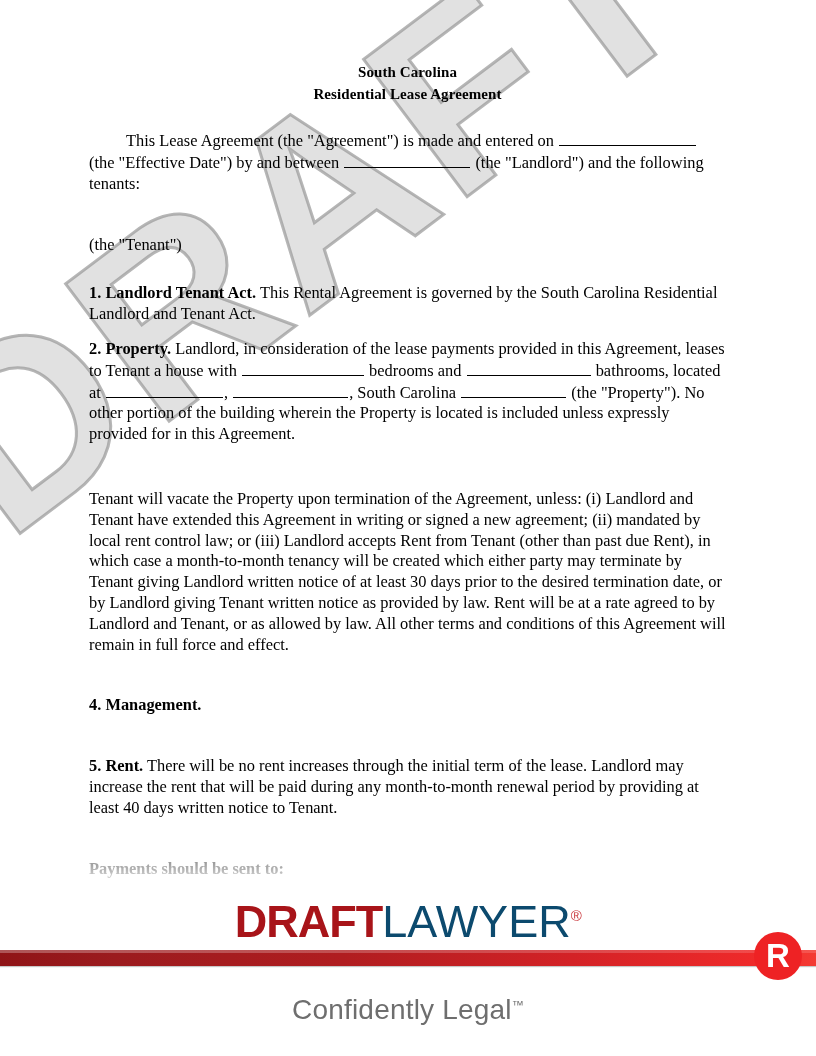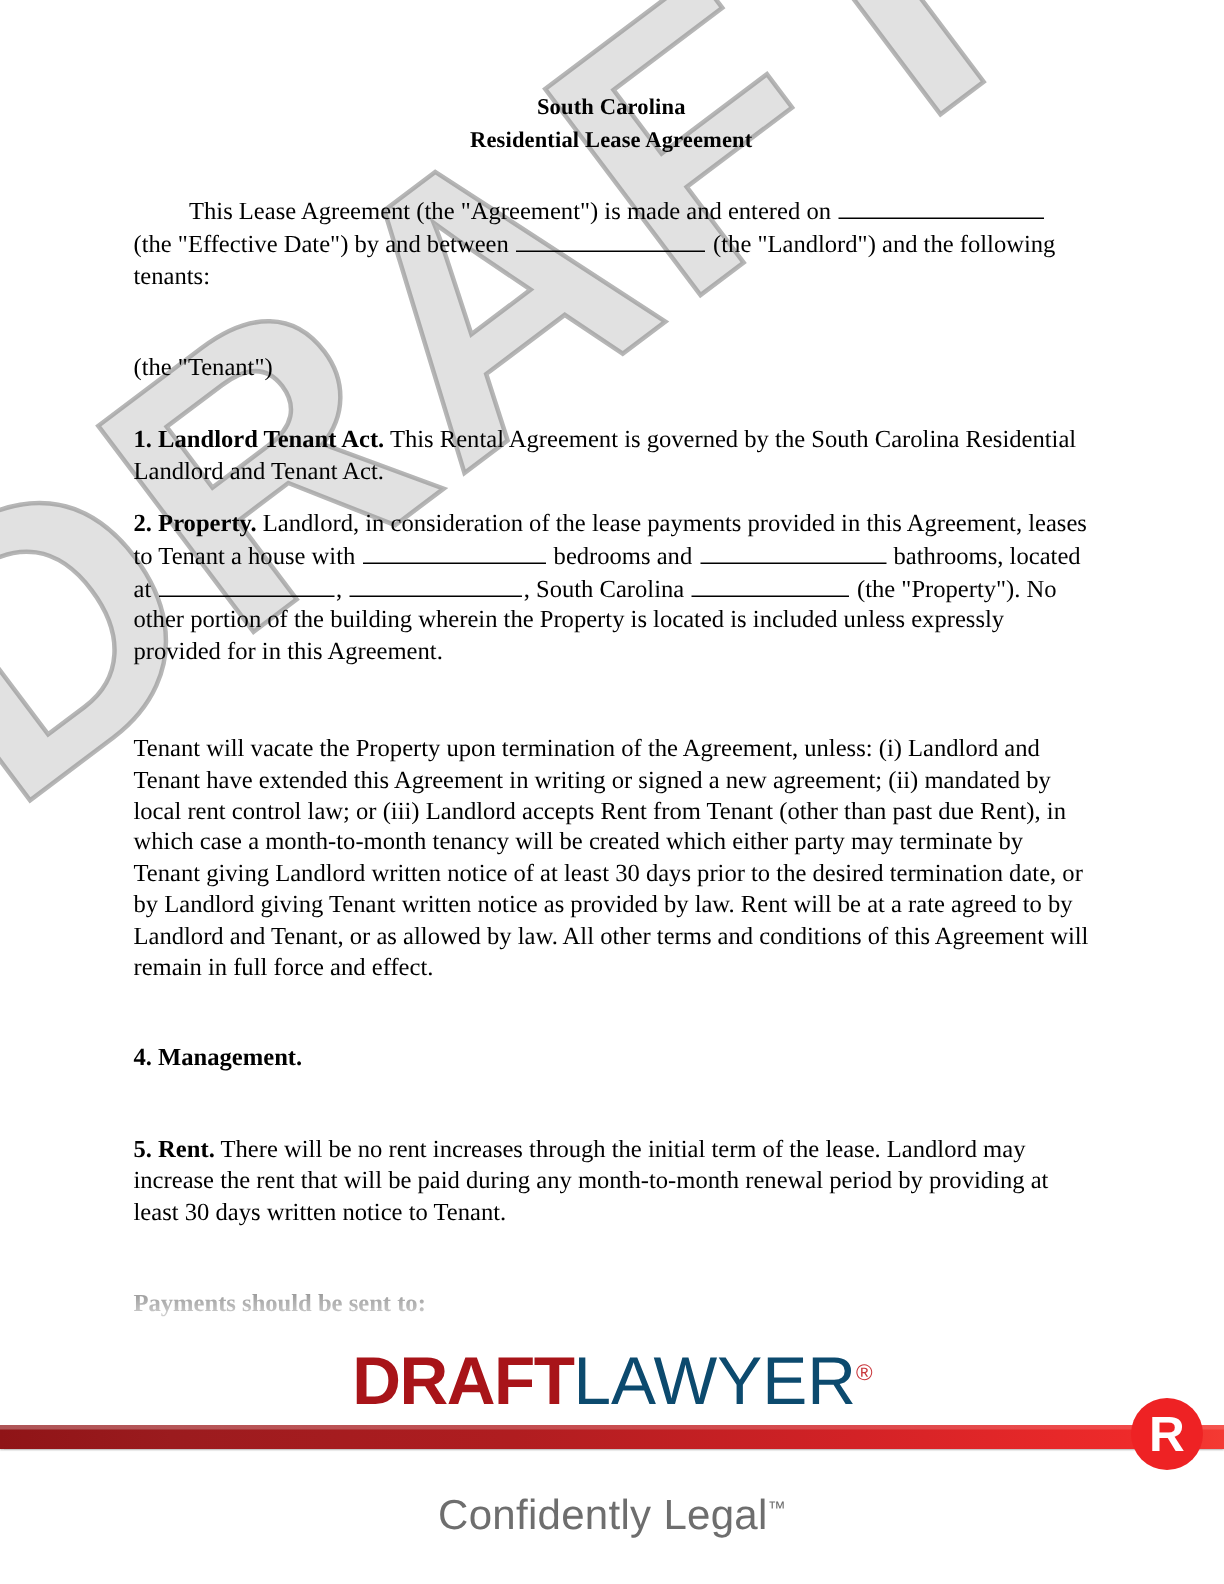--- a/index.html
+++ b/index.html
@@ -264,21 +264,21 @@
     <div class="gap-blank"></div>
 
     <p class="para">Tenant will vacate the Property upon termination of the Agreement, unless: (i) Landlord and Tenant have extended this Agreement in writing or signed a new agreement; (ii) mandated by local rent control law; or (iii) Landlord accepts Rent from Tenant (other than past due Rent), in which case a month-to-month tenancy will be created which either party may terminate by Tenant giving Landlord written notice of at least 30 days prior to the desired termination date, or by Landlord giving Tenant written notice as provided by law. Rent will be at a rate agreed to by Landlord and Tenant, or as allowed by law. All other terms and conditions of this Agreement will remain in full force and effect.</p>
 
     <div class="gap-big"></div>
 
     <p class="para"><span class="sec-head">4.</span> <span class="sec-head">Management.</span></p>
 
     <div class="gap-big"></div>
 
-    <p class="para"><span class="sec-head">5.</span> <span class="sec-head">Rent.</span> <span>There will be no rent increases through the initial term of the lease. Landlord may increase the rent that will be paid during any month-to-month renewal period by providing at least 30 days written notice to Tenant.</span></p>
+    <p class="para"><span class="sec-head">5.</span> <span class="sec-head">Rent.</span> <span>There will be no rent increases through the initial term of the lease. Landlord may increase the rent that will be paid during any month-to-month renewal period by providing at least 40 days written notice to Tenant.</span></p>
 
     <div class="gap-big"></div>
 
     <p class="para fade-strong"><span class="sec-head">Payments should be sent to:</span></p>
 
     <div class="gap-big"></div>
 
     <p class="para fade-soft">Payment address:</p>
 
   </div>

